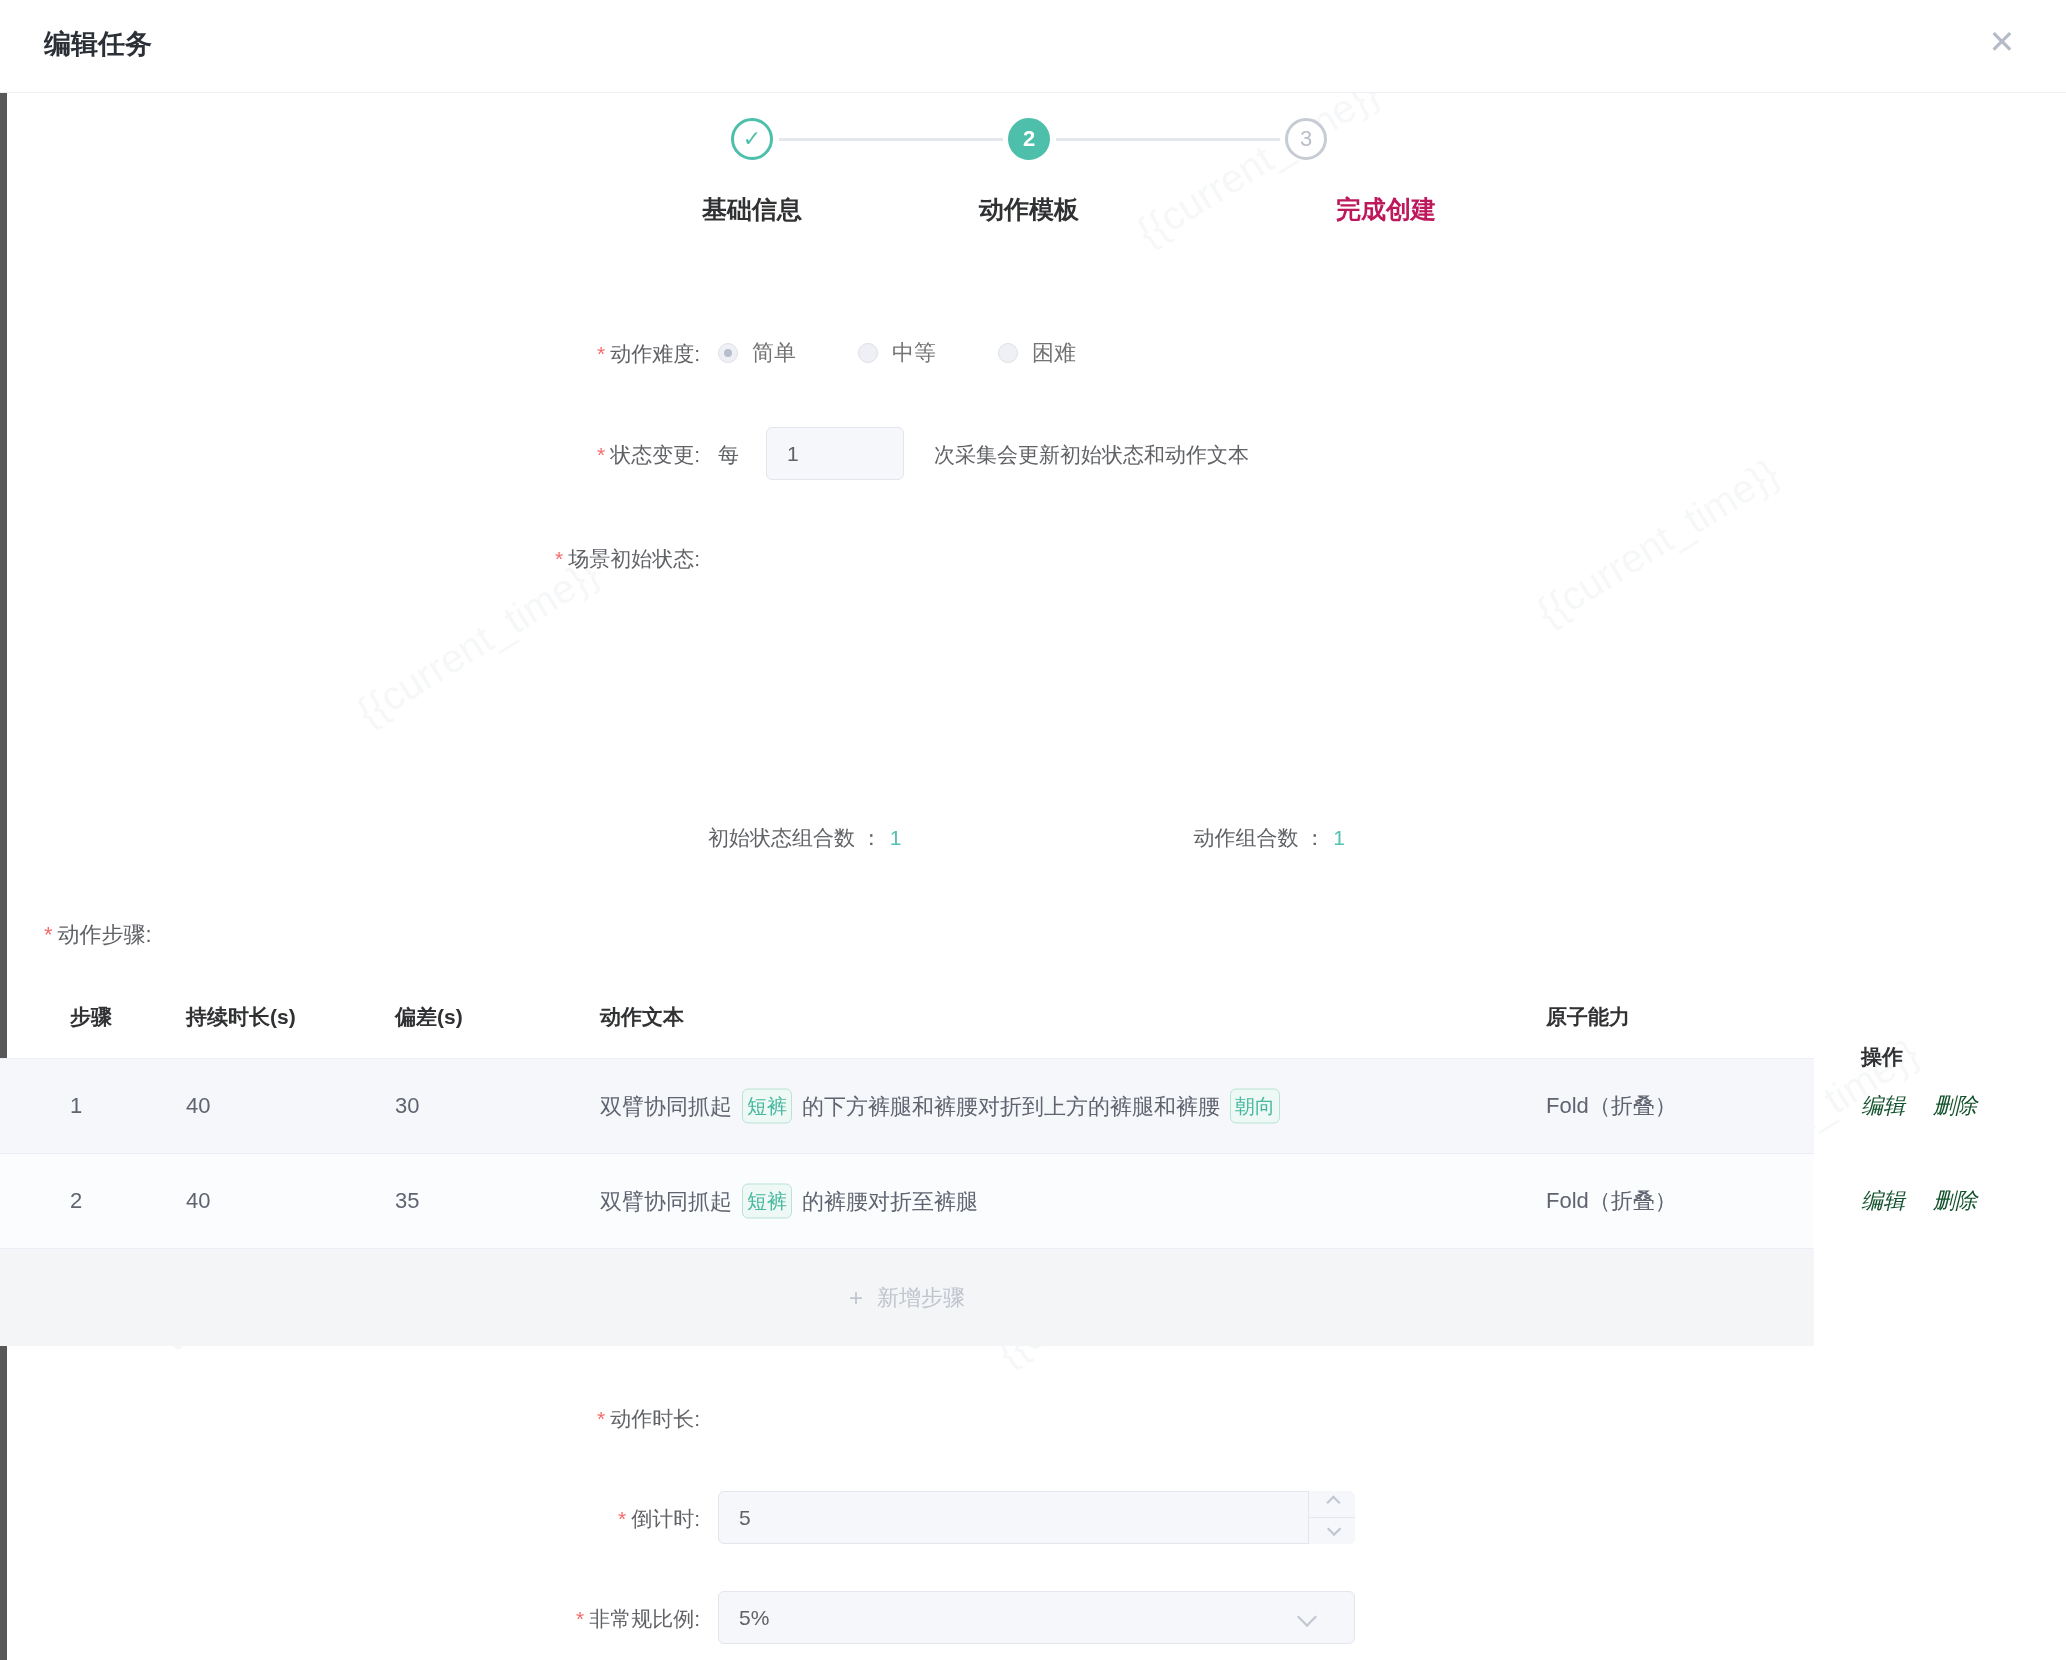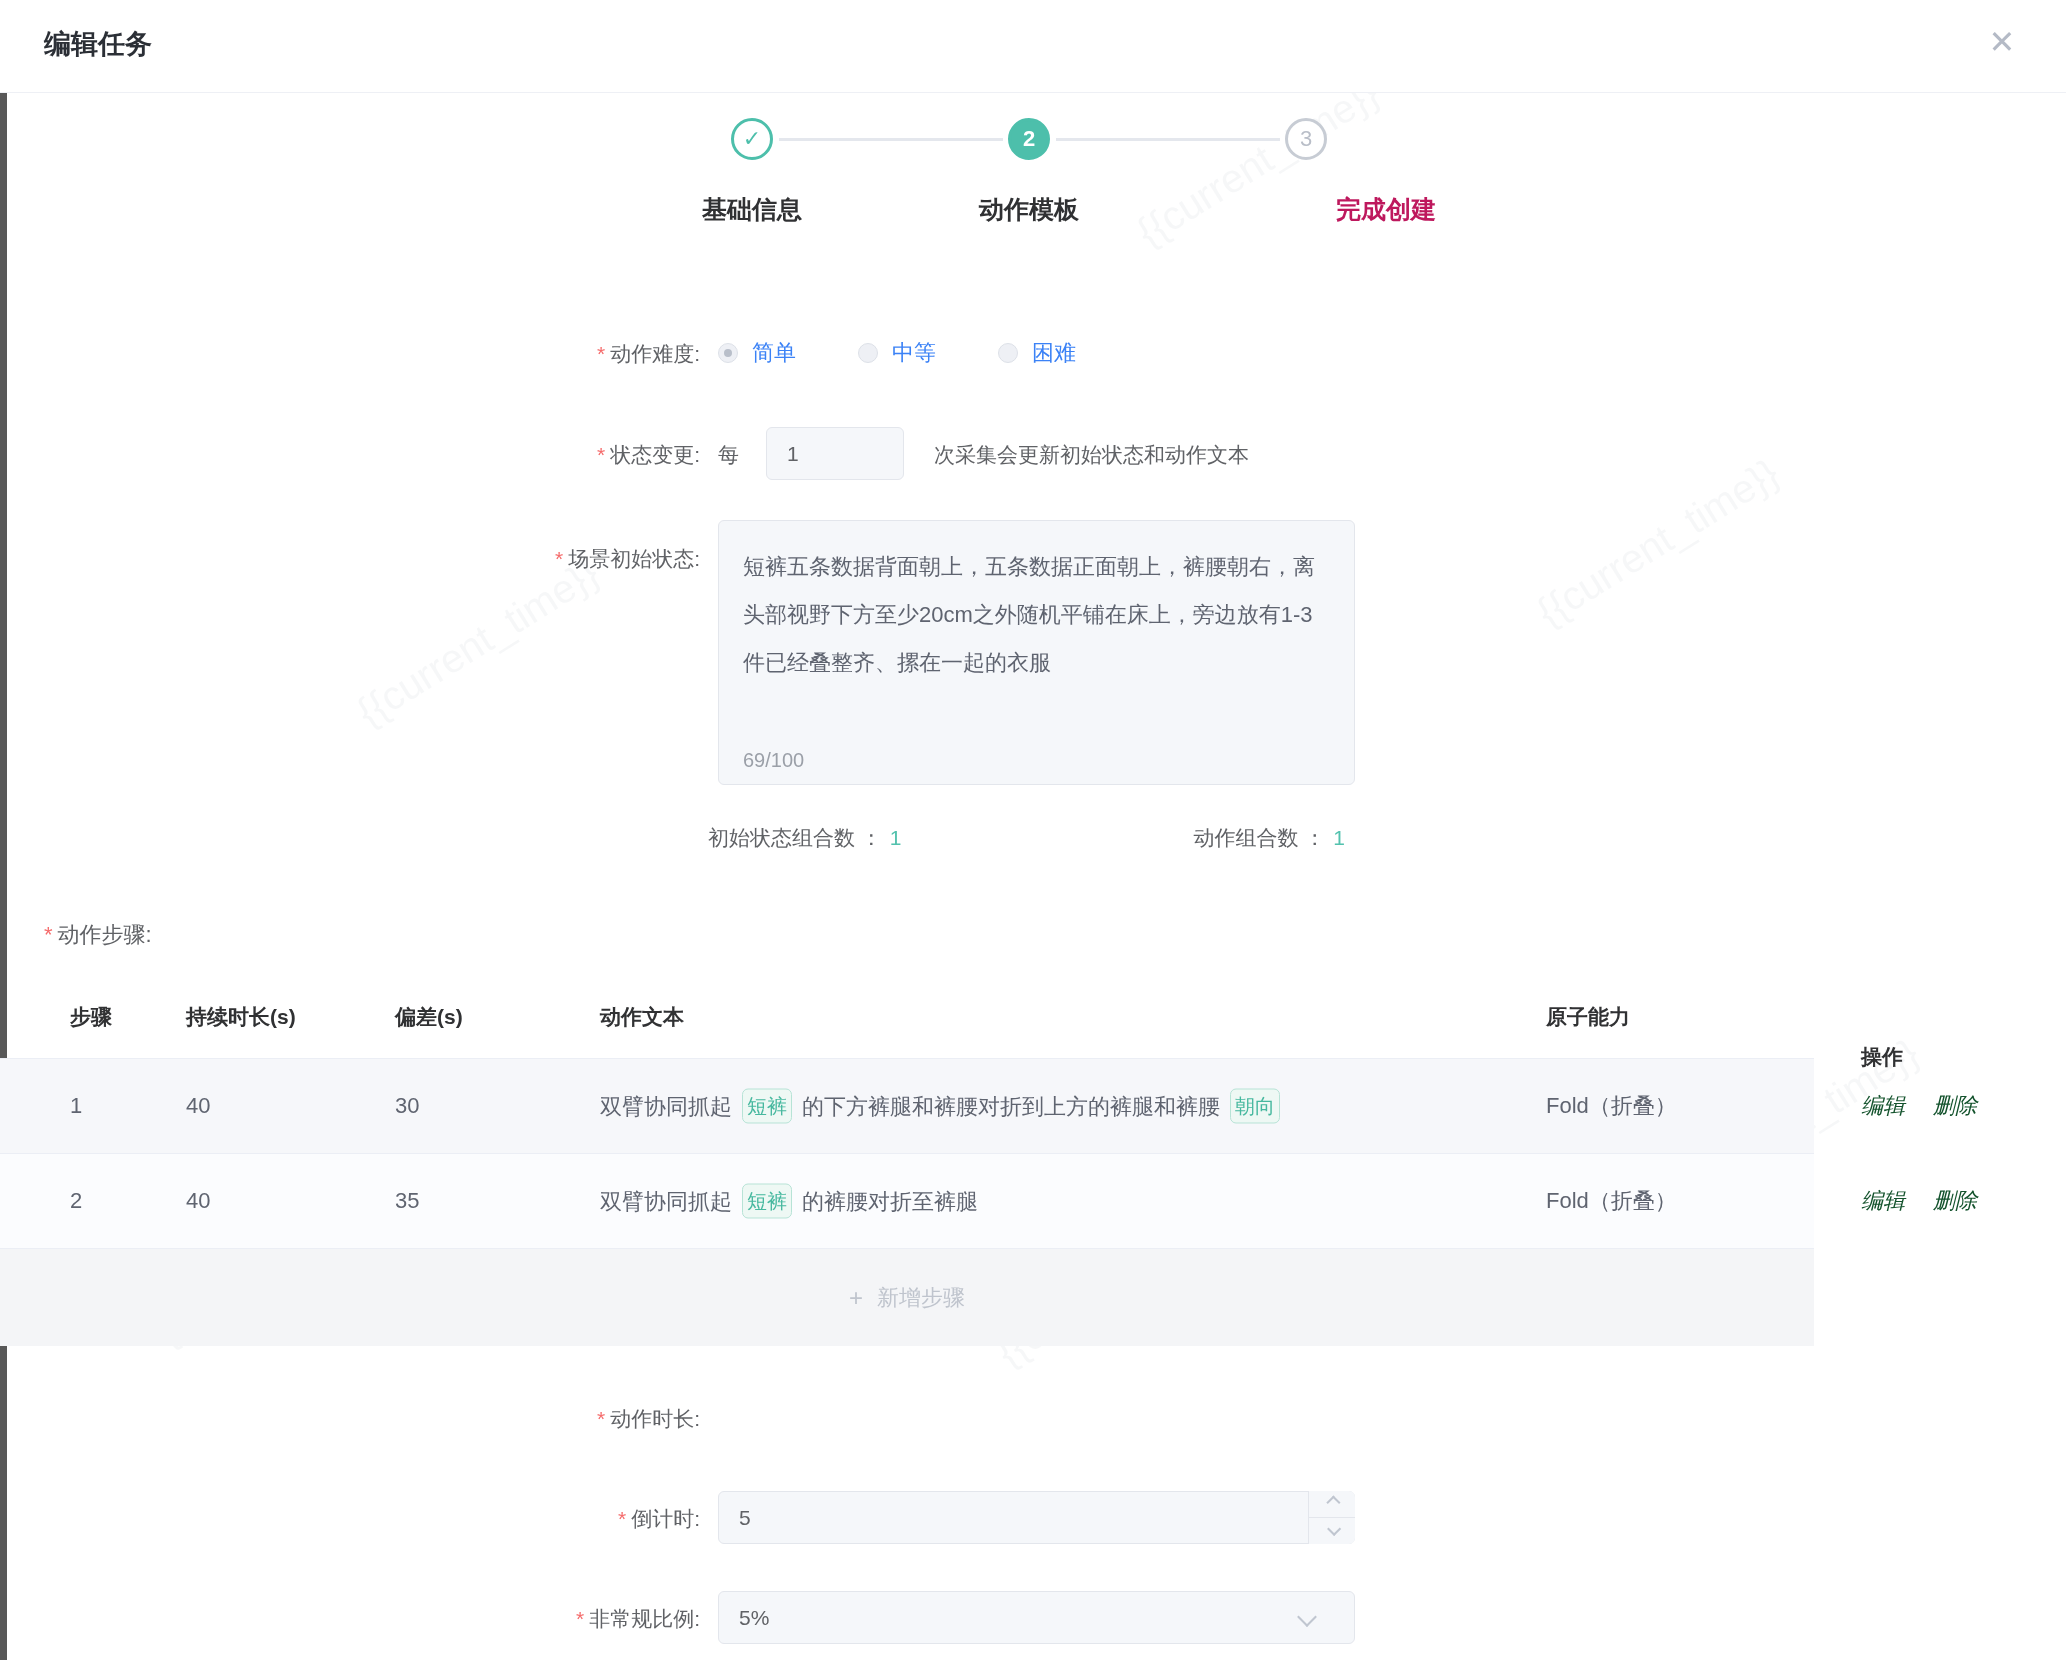--- a/index.html
+++ b/index.html
@@ -40,21 +40,21 @@
   .frm-label { position:absolute; right:1366px; font-size:21px; color:#606266; white-space:nowrap; }
   .req { color:#f56c6c; margin-right:5px; }
 
   
   .radio-row { position:absolute; left:718px; top:338px; display:flex; align-items:center; gap:0; }
   .radio { display:flex; align-items:center; margin-right:62px; cursor:pointer; }
   .radio-circle { width:20px; height:20px; border-radius:50%; background:#eef0f5; border:1px solid #dde1e8;
                   position:relative; margin-right:14px; flex:0 0 auto; }
   .radio.checked .radio-circle::after { content:""; position:absolute; left:5px; top:5px; width:8px; height:8px;
                   border-radius:50%; background:#b9bfca; }
-  .radio-label { font-size:22px; color:#3b82f6; }
+  .radio-label { font-size:22px; color:#737373; }
 
   
   .ipt { background:#f5f7fa; border:1px solid #e3e6ec; border-radius:6px; font-size:21px; color:#606266;
          display:flex; align-items:center; padding-left:20px; }
   .ipt-small { position:absolute; left:766px; top:427px; width:138px; height:53px; }
   .plain-txt { position:absolute; font-size:21px; color:#606266; white-space:nowrap; }
 
   
   .txa { position:absolute; left:718px; top:520px; width:637px; height:265px; background:#f5f7fa;
          border:1px solid #e3e6ec; border-radius:6px; padding:22px 24px; font-size:22px; line-height:48px;
@@ -159,24 +159,20 @@
   <div class="frm-label" style="top:441px;">
     <span class="req">*</span><span>状态变更:</span>
   </div>
   <div class="plain-txt" style="left:718px; top:441px;">每</div>
   <div class="ipt ipt-small">1</div>
   <div class="plain-txt" style="left:934px; top:441px;">次采集会更新初始状态和动作文本</div>
 
   <div class="frm-label" style="top:545px;">
     <span class="req">*</span><span>场景初始状态:</span>
   </div>
-  <div class="txa">
-    <span>短裤五条数据背面朝上，五条数据正面朝上，裤腰朝右，离头部视野下方至少20cm之外随机平铺在床上，旁边放有1-3件已经叠整齐、摞在一起的衣服</span>
-    <div class="txa-counter">69/100</div>
-  </div>
 
   <div class="combos">
     <div>
       <span>初始状态组合数 ：</span><span class="combo-val">1</span>
     </div>
     <div>
       <span>动作组合数 ：</span><span class="combo-val">1</span>
     </div>
   </div>
 

